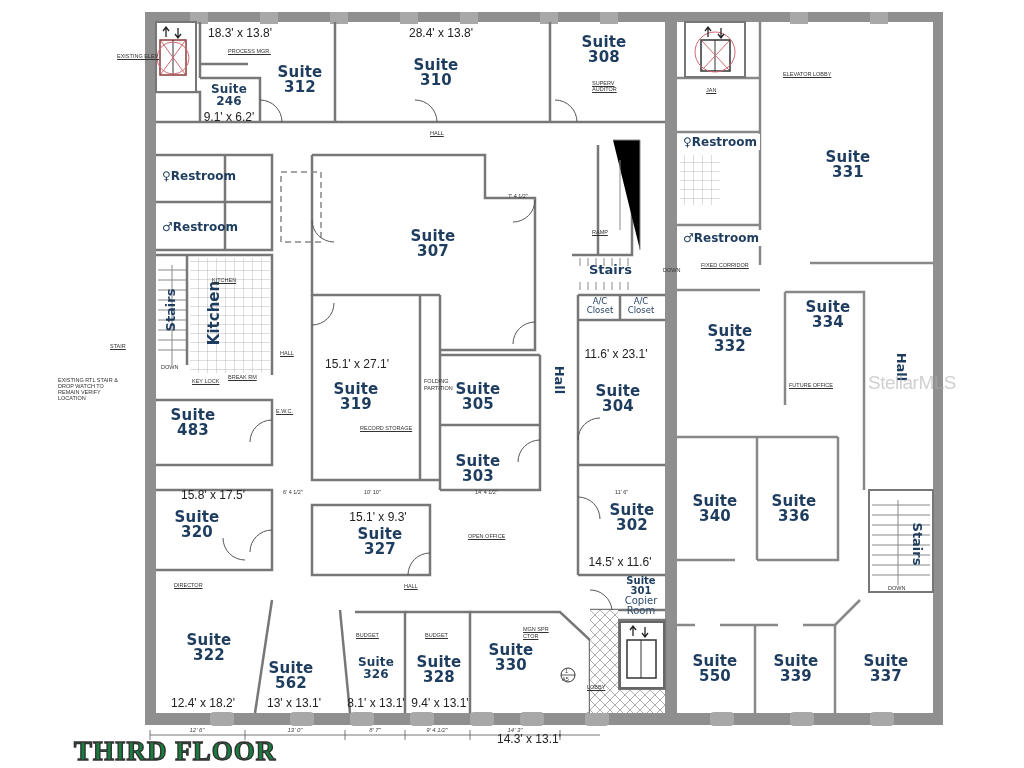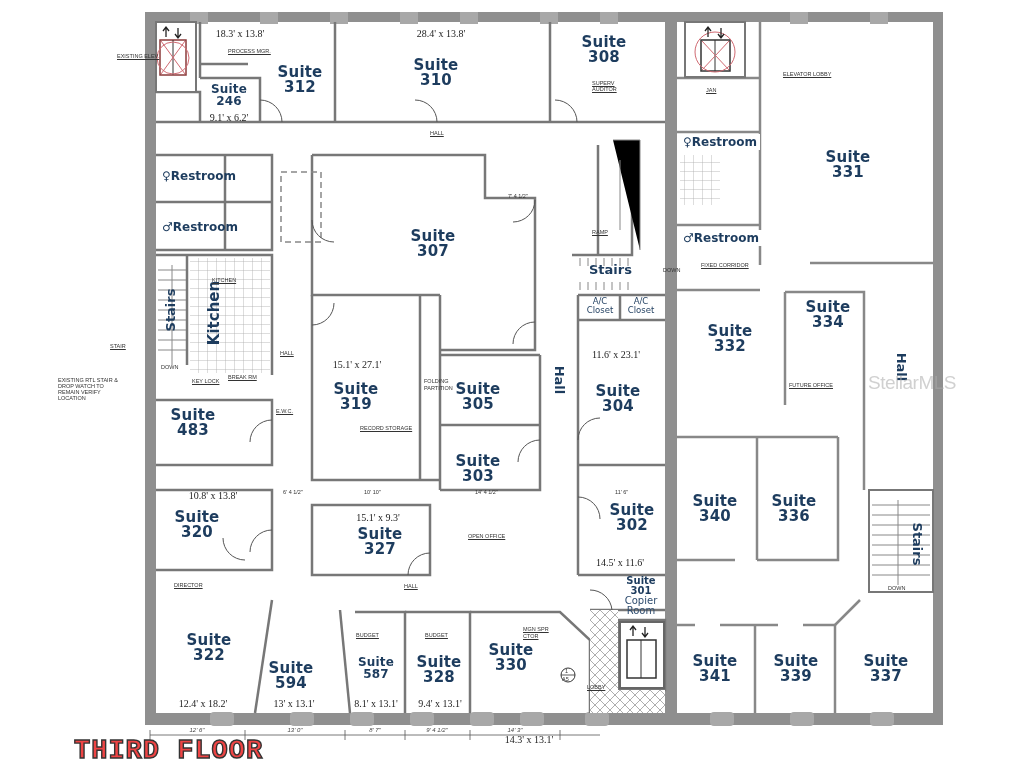--- a/index.html
+++ b/index.html
@@ -1,31 +1,31 @@
 <!DOCTYPE html>
 <html><head>
 <meta charset="utf-8">
 <style>
   html, body { margin:0; padding:0; background:#ffffff; }
   body { width:1024px; height:768px; position:relative; overflow:hidden; font-family:"Liberation Sans", sans-serif; }
   #plan { position:absolute; left:0; top:0; width:1024px; height:768px; }
   .suite { position:absolute; color:#1d3c5e; font-family:"DejaVu Sans", sans-serif; font-weight:bold; text-align:center; line-height:1.0; font-size:15px; transform:translate(-50%,-50%); white-space:nowrap; letter-spacing:0.2px; }
   .suite.small { font-size:12px; }
   .suite .n { display:block; }
-  .dim { position:absolute; font-size:10px; color:#222; transform:translate(-50%,-50%); white-space:nowrap; font-family:Liberation Serif, serif; }
+  .dim { position:absolute; font-size:12px; color:#222; transform:translate(-50%,-50%); white-space:nowrap; font-family:Liberation Sans, sans-serif; }
   .tiny { position:absolute; font-size:5.5px; color:#333; text-decoration:underline; white-space:nowrap; font-family:"Liberation Sans", sans-serif; }
   .label { position:absolute; color:#1d3c5e; font-family:"DejaVu Sans", sans-serif; font-weight:bold; font-size:12px; white-space:nowrap; }
   .label.bg { background:#fff; padding:1px 3px; }
   .vert { writing-mode:vertical-rl; transform:translate(-50%,-50%); }
   .vert-up { writing-mode:vertical-rl; transform:translate(-50%,-50%) rotate(180deg); }
   .closet { position:absolute; font-size:8.5px; color:#1d3c5e; text-align:center; line-height:1.05; transform:translate(-50%,-50%); font-family:"DejaVu Sans", sans-serif; }
   .copier { position:absolute; text-align:center; line-height:1.0; color:#1d3c5e; transform:translate(-50%,-50%); font-family:"DejaVu Sans", sans-serif; }
   .copier .t { font-weight:bold; font-size:10px; display:block; }
   .copier .c { font-size:10px; display:block; color:#2e4c6e; }
-  .floor-title { position:absolute; left:74px; top:736px; font-family:Liberation Mono, monospace; font-weight:bold; font-size:27px; letter-spacing:1px; color:#ef4444; -webkit-text-stroke:1.4px #333; }
+  .floor-title { position:absolute; left:74px; top:736px; font-family:Liberation Serif, serif; font-weight:bold; font-size:27px; letter-spacing:1px; color:#15803d; -webkit-text-stroke:1.4px #333; }
   .watermark { position:absolute; left:912px; top:383px; font-size:19px; color:rgba(170,170,170,0.55); font-family:"Liberation Sans", sans-serif; transform:translate(-50%,-50%); letter-spacing:-0.5px;text-align:center; }
   .bottom-dim { position:absolute; top:727px; font-size:6px; color:#444; transform:translateX(-50%); font-style:italic; }
 </style>
 </head>
 <body>
 
 <div id="plan">
 <svg width="1024" height="768" viewBox="0 0 1024 768" xmlns="http://www.w3.org/2000/svg">
   <defs>
     <pattern id="tiles" width="9" height="9" patternUnits="userSpaceOnUse">
@@ -297,21 +297,21 @@
 <div class="suite" style="left:828px;top:315px">
       <span class="n">Suite</span>
       <span class="n">334</span>
     </div>
 <div class="tiny" style="left:789px;top:382px">FUTURE OFFICE</div>
 
 <div class="suite" style="left:197px;top:525px">
       <span class="n">Suite</span>
       <span class="n">320</span>
     </div>
-<div class="dim" style="left:213px;top:495px">10.8' x 13.8'</div>
+<div class="dim" style="left:213px;top:495px">15.8' x 17.5'</div>
 
 <div class="suite" style="left:380px;top:542px">
       <span class="n">Suite</span>
       <span class="n">327</span>
     </div>
 <div class="dim" style="left:378px;top:517px">15.1' x 9.3'</div>
 
 <div class="suite" style="left:632px;top:518px">
       <span class="n">Suite</span>
       <span class="n">302</span>
@@ -336,48 +336,48 @@
 
 <div class="suite" style="left:209px;top:648px">
       <span class="n">Suite</span>
       <span class="n">322</span>
     </div>
 <div class="dim" style="left:203px;top:703px">12.4' x 18.2'</div>
 <div class="tiny" style="left:174px;top:582px">DIRECTOR</div>
 
 <div class="suite" style="left:291px;top:676px">
       <span class="n">Suite</span>
-      <span class="n">594</span>
+      <span class="n">562</span>
     </div>
 <div class="dim" style="left:294px;top:703px">13' x 13.1'</div>
 
 <div class="suite small" style="left:376px;top:668px">
       <span class="n">Suite</span>
-      <span class="n">587</span>
+      <span class="n">326</span>
     </div>
 <div class="dim" style="left:376px;top:703px">8.1' x 13.1'</div>
 <div class="tiny" style="left:356px;top:632px">BUDGET</div>
 
 <div class="suite" style="left:439px;top:670px">
       <span class="n">Suite</span>
       <span class="n">328</span>
     </div>
 <div class="dim" style="left:440px;top:703px">9.4' x 13.1'</div>
 <div class="tiny" style="left:425px;top:632px">BUDGET</div>
 
 <div class="suite" style="left:511px;top:658px">
       <span class="n">Suite</span>
       <span class="n">330</span>
     </div>
 <div class="dim" style="left:529px;top:739px">14.3' x 13.1'</div>
 <div class="tiny" style="left:523px;top:626px;width:32px;white-space:normal;line-height:1.2">MGN SPR CTOR</div>
 
 <div class="suite" style="left:715px;top:669px">
       <span class="n">Suite</span>
-      <span class="n">341</span>
+      <span class="n">550</span>
     </div>
 
 <div class="suite" style="left:796px;top:669px">
       <span class="n">Suite</span>
       <span class="n">339</span>
     </div>
 
 <div class="suite" style="left:886px;top:669px">
       <span class="n">Suite</span>
       <span class="n">337</span>

